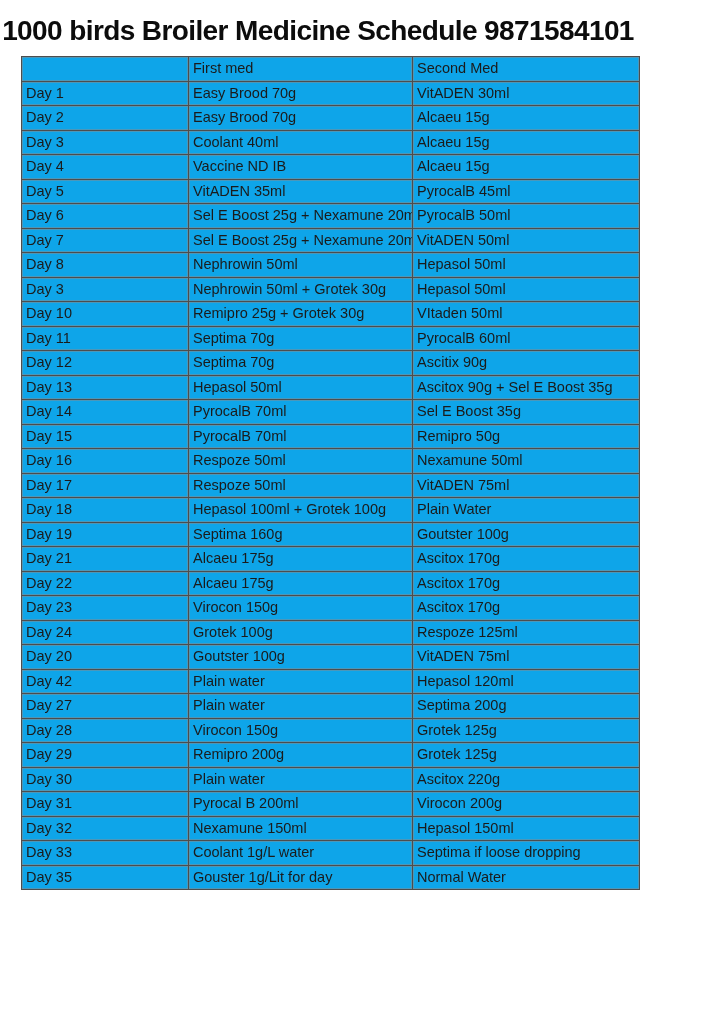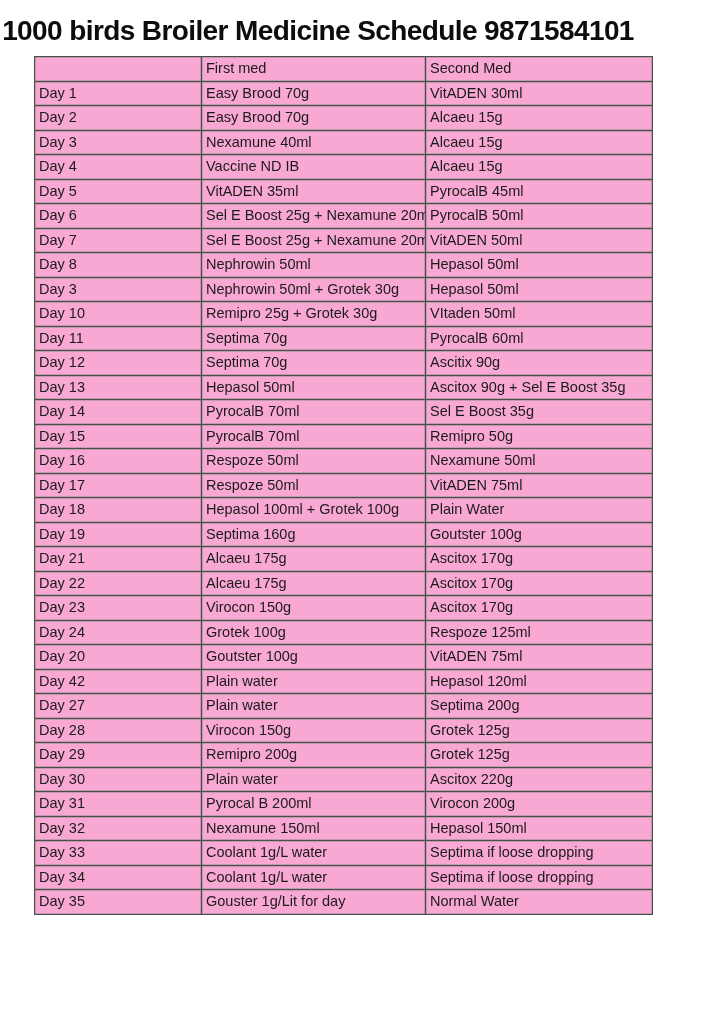--- a/index.html
+++ b/index.html
@@ -27,23 +27,23 @@
     font-size: 28px;
     font-weight: bold;
     letter-spacing: -0.6px;
     text-align: center;
     color: #0c0c0c;
     white-space: nowrap;
   }
   table.schedule {
     border-collapse: collapse;
     table-layout: fixed;
-    margin-left: 34px;
+    margin-left: 21px;
     width: 618px;
-    background: #f9a8d4;
+    background: #0ea5e9;
   }
   table.schedule col.c-day   { width: 167px; }
   table.schedule col.c-first { width: 224px; }
   table.schedule col.c-second{ width: 227px; }
   table.schedule th,
   table.schedule td {
     border: 1px solid #4d4d4d;
     box-shadow: inset 0 0 0 0.5px #8a8a8a;
     font-size: 14.5px;
     font-weight: normal;
@@ -83,21 +83,21 @@
           <td>Easy Brood 70g</td>
           <td>VitADEN 30ml</td>
         </tr>
         <tr>
           <td>Day 2</td>
           <td>Easy Brood 70g</td>
           <td>Alcaeu 15g</td>
         </tr>
         <tr>
           <td>Day 3</td>
-          <td>Nexamune 40ml</td>
+          <td>Coolant 40ml</td>
           <td>Alcaeu 15g</td>
         </tr>
         <tr>
           <td>Day 4</td>
           <td>Vaccine ND IB</td>
           <td>Alcaeu 15g</td>
         </tr>
         <tr>
           <td>Day 5</td>
           <td>VitADEN 35ml</td>
@@ -228,25 +228,20 @@
           <td>Pyrocal B 200ml</td>
           <td>Virocon 200g</td>
         </tr>
         <tr>
           <td>Day 32</td>
           <td>Nexamune 150ml</td>
           <td>Hepasol 150ml</td>
         </tr>
         <tr>
           <td>Day 33</td>
-          <td>Coolant 1g/L water</td>
-          <td>Septima if loose dropping</td>
-        </tr>
-        <tr>
-          <td>Day 34</td>
           <td>Coolant 1g/L water</td>
           <td>Septima if loose dropping</td>
         </tr>
         <tr>
           <td>Day 35</td>
           <td>Gouster 1g/Lit for day</td>
           <td>Normal Water</td>
         </tr>
       </tbody>
   </table>

